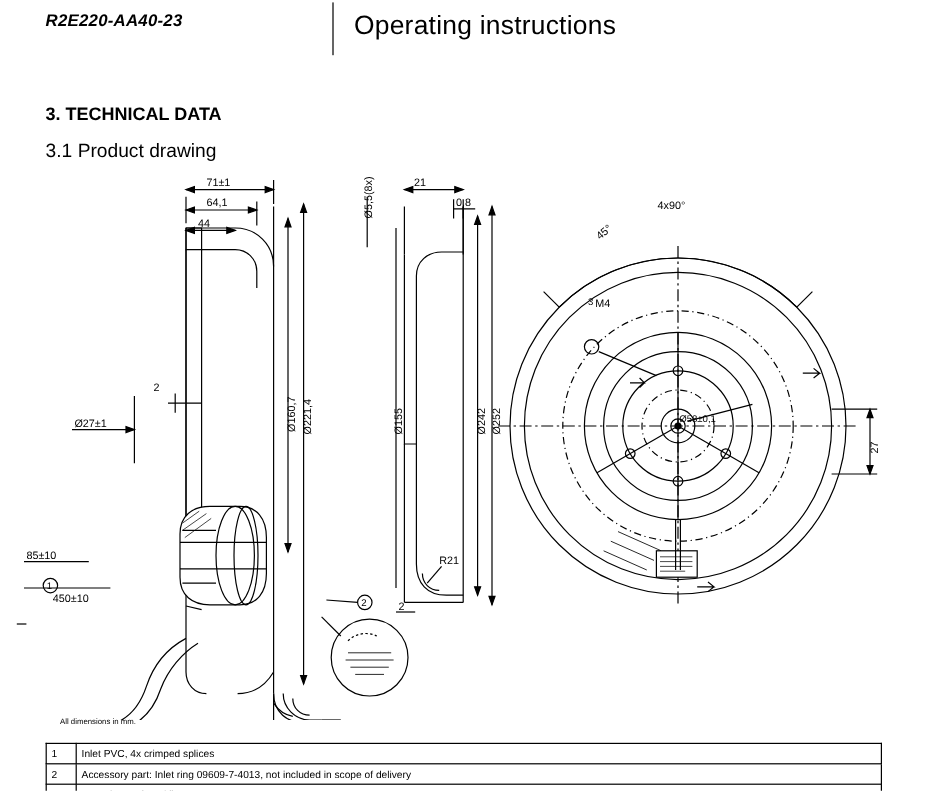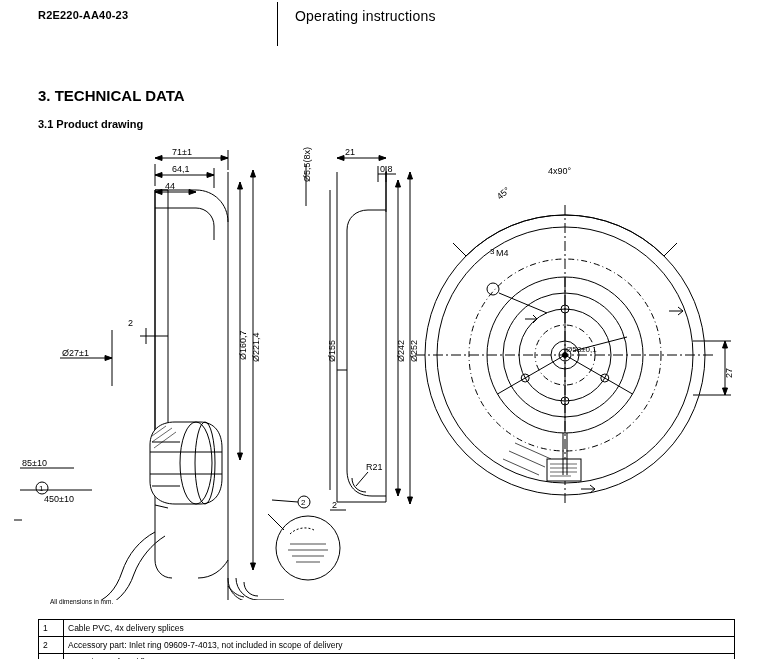--- a/index.html
+++ b/index.html
@@ -6,33 +6,33 @@
   body{
     width:773px;height:659px;background:#ffffff;
     font-family:"Liberation Sans", sans-serif;
     color:#000;overflow:hidden;position:relative;
   }
   .page{position:absolute;inset:0;}
 
   
   .hdr-model{
     position:absolute;left:38px;top:9px;
-    font-size:11px;font-weight:bold;letter-spacing:.2px;
+    font-size:14px;font-weight:bold;letter-spacing:.2px;font-style:italic;
   }
   .hdr-rule{
     position:absolute;left:277px;top:2px;width:1px;height:44px;background:#000;
   }
   .hdr-title{
     position:absolute;left:295px;top:8px;
-    font-size:14px;font-weight:normal;letter-spacing:.2px;
+    font-size:22px;font-weight:normal;letter-spacing:.2px;
   }
 
   
   .sec-h1{position:absolute;left:38px;top:87px;font-size:15px;font-weight:bold;}
-  .sec-h2{position:absolute;left:38px;top:118px;font-size:11px;font-weight:bold;}
+  .sec-h2{position:absolute;left:38px;top:118px;font-size:16px;font-weight:normal;}
 
   
   .drawing{position:absolute;left:0;top:130px;width:693px;height:470px;}
   .drawing svg{display:block;}
 
   
   .dims-note{position:absolute;left:50px;top:598px;font-size:6.5px;}
 
   
   .legend{
@@ -282,21 +282,21 @@
       </g>
     </svg>
   </div>
 
   <div class="dims-note">All dimensions in mm.</div>
 
   <table class="legend">
     <tbody>
       <tr>
         <td class="num">1</td>
-        <td>Cable PVC, 4x delivery splices</td>
+        <td>Inlet PVC, 4x crimped splices</td>
       </tr>
       <tr>
         <td class="num">2</td>
         <td>Accessory part: Inlet ring 09609-7-4013, not included in scope of delivery</td>
       </tr>
       <tr>
         <td class="num">3</td>
         <td>Mounting surface / flange</td>
       </tr>
     </tbody>

